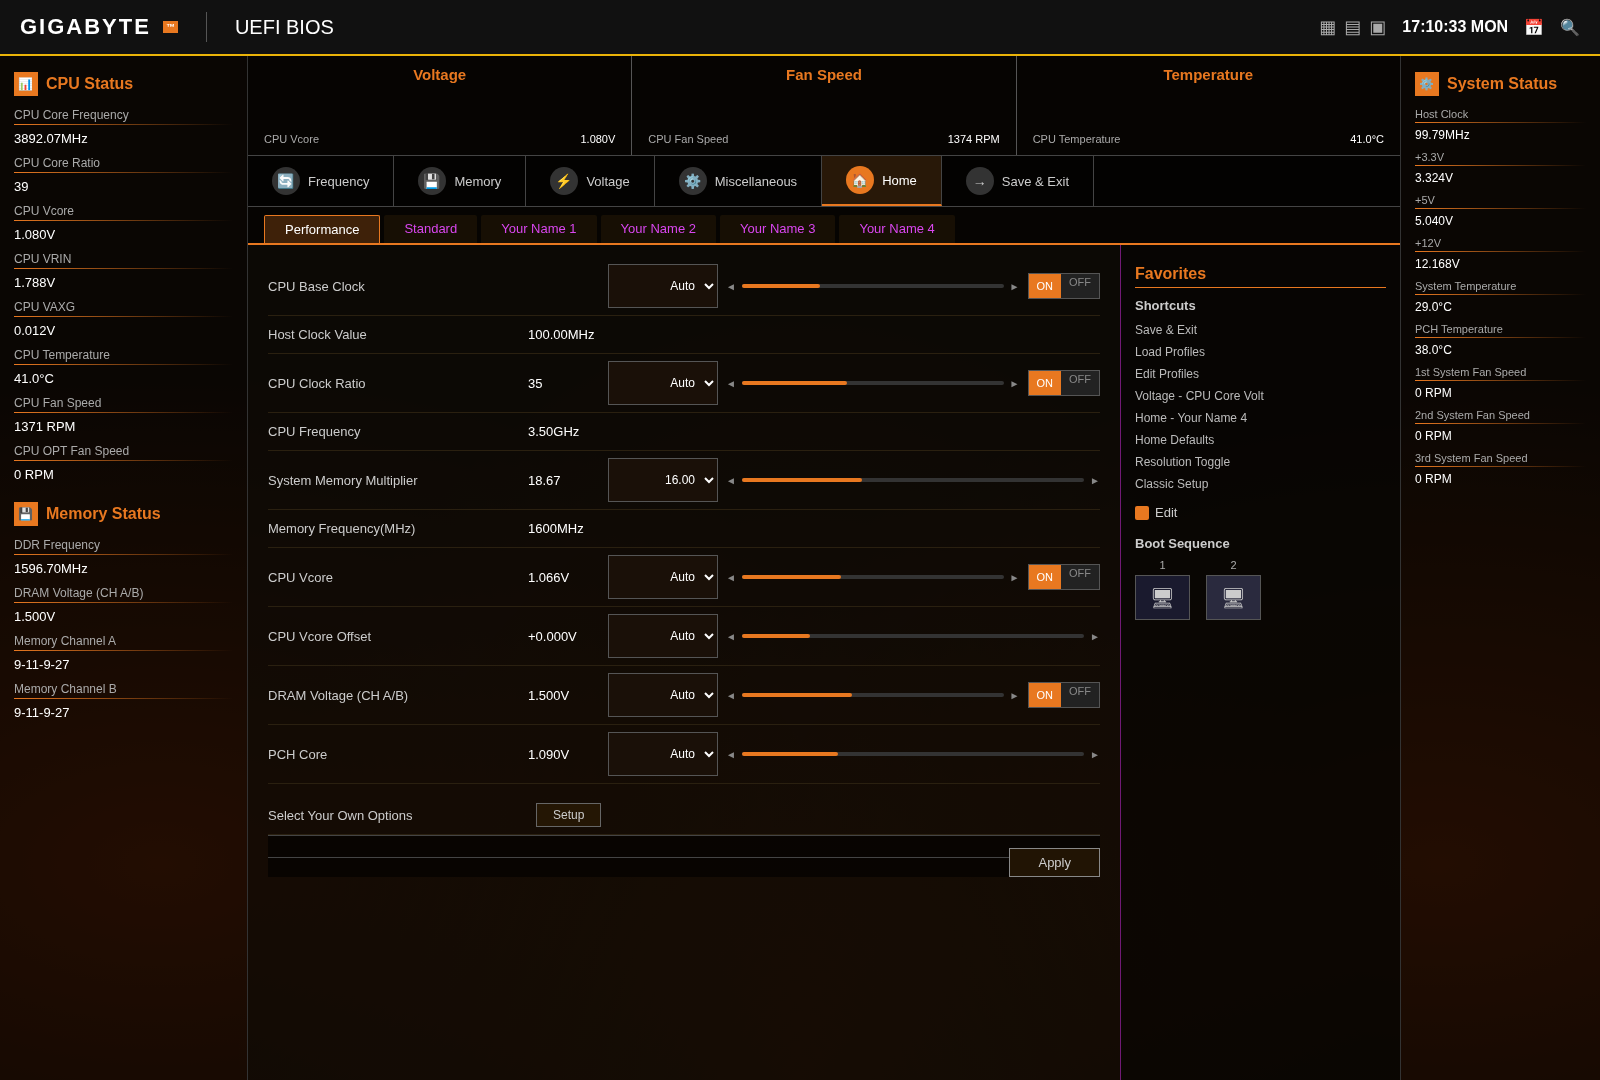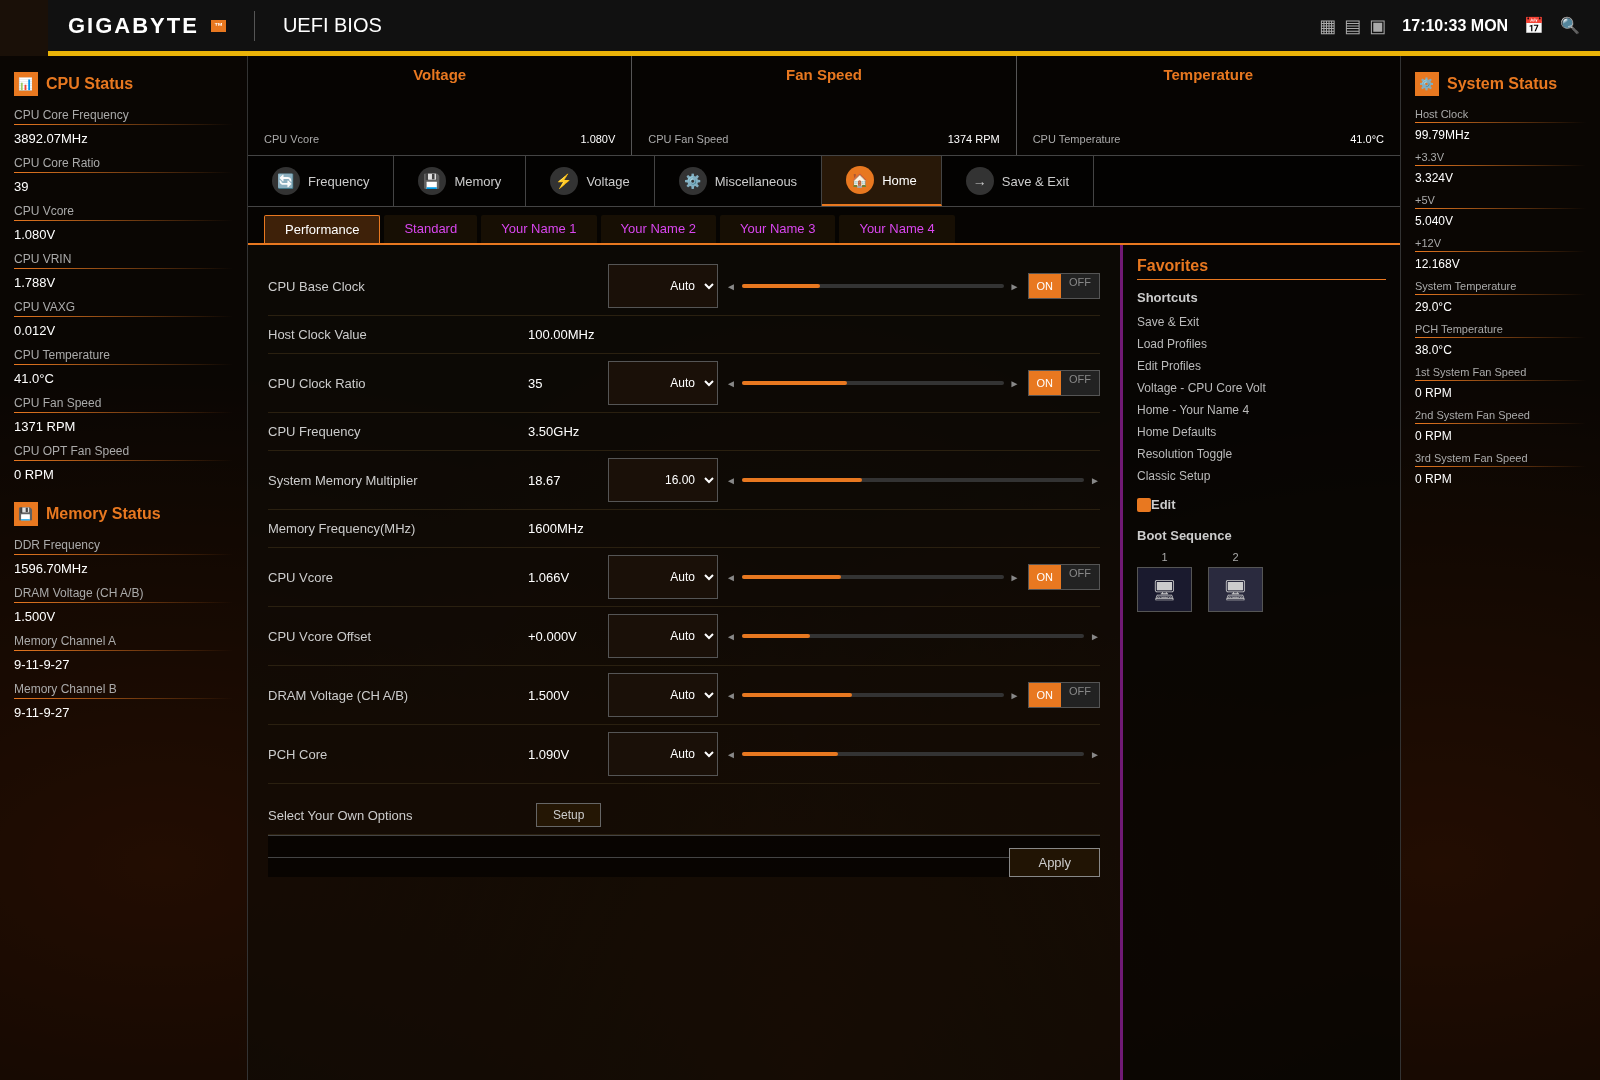--- a/index.html
+++ b/index.html
@@ -27,22 +27,21 @@
 
     
     .header {
       position: relative;
       z-index: 10;
       background: #111;
       height: 56px;
       display: flex;
       align-items: center;
       padding: 0 20px;
-      border-bottom: 5px solid #eab308;
-      margin-left: 48px;
+      border-bottom: 2px solid #eab308;
     }
     .header-logo {
       display: flex;
       align-items: center;
       gap: 12px;
     }
     .logo-text {
       color: #fff;
       font-size: 22px;
       font-weight: bold;
@@ -253,22 +252,22 @@
       flex: 1;
       overflow: hidden;
     }
     .settings-main {
       flex: 1;
       padding: 12px 20px;
       overflow-y: auto;
     }
     .settings-sidebar {
       width: 280px;
-      border-left: 3px solid #701a75;
-      padding: 12px 14px;
+      border-left: 1px solid #701a75;
+      padding: 20px 14px;
       background: rgba(0,0,0,0.4);
     }
 
     
     .setting-row {
       display: flex;
       align-items: center;
       padding: 7px 0;
       border-bottom: 1px solid #2a2010;
       min-height: 38px;
@@ -353,24 +352,24 @@
     }
     .shortcut-item {
       color: #bbb;
       font-size: 12px;
       padding: 4px 0;
       cursor: pointer;
     }
     .edit-btn {
       display: flex;
       align-items: center;
+      gap: 6px;
       margin-top: 10px;
       color: #ccc;
       font-size: 13px;
-      font-weight: bold;
     }
     .edit-dot {
       width: 14px;
       height: 14px;
       background: #e87820;
       border-radius: 2px;
     }
 
     .boot-seq-title {
       color: #ccc;

